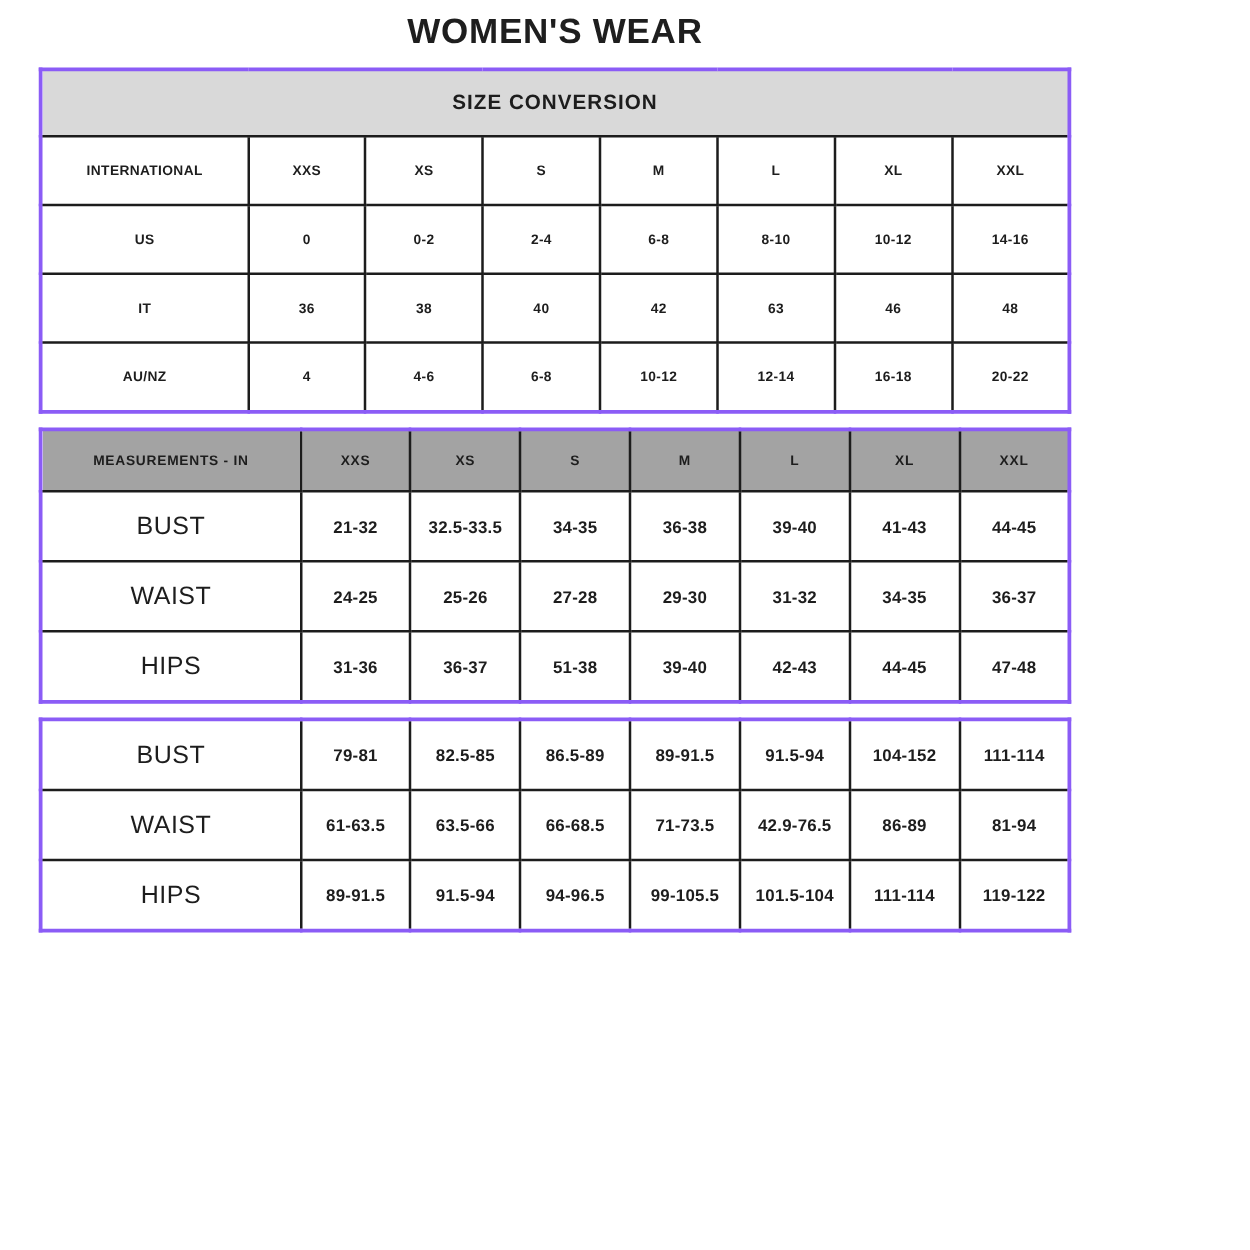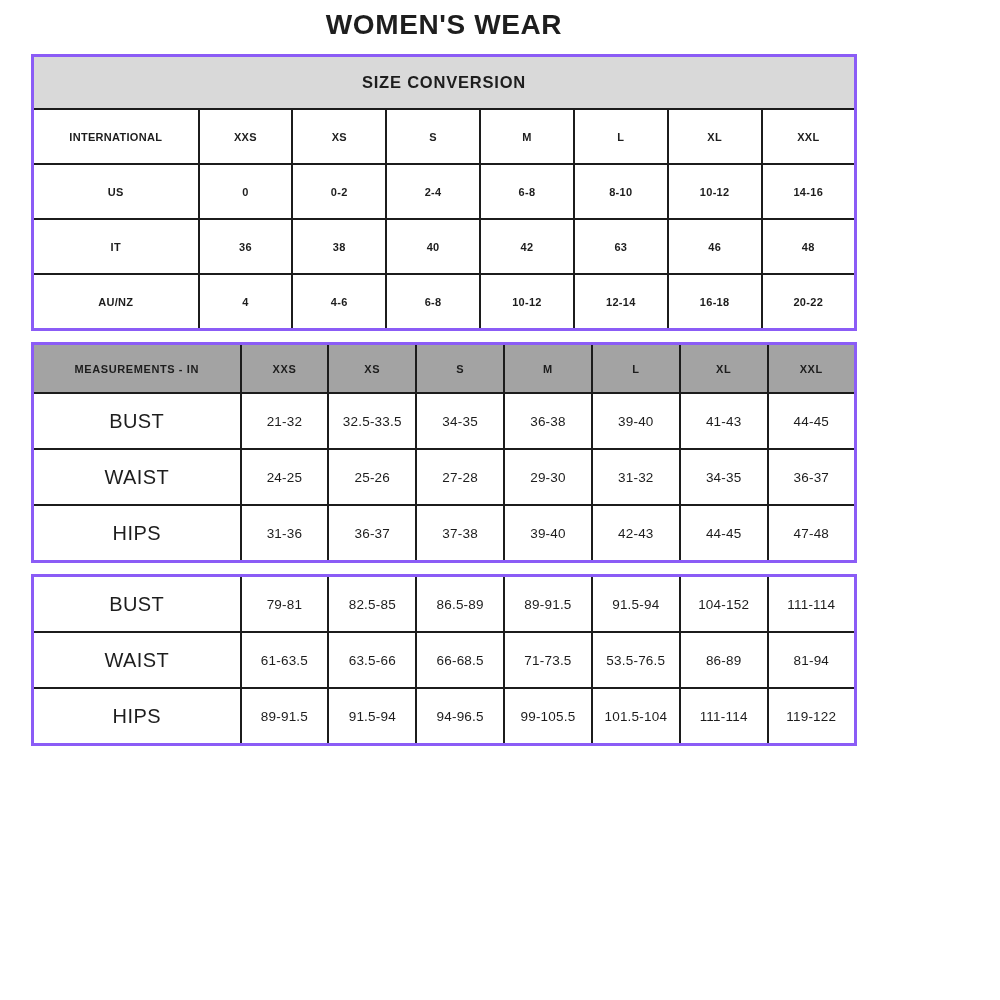--- a/index.html
+++ b/index.html
@@ -49,21 +49,21 @@
   .mt { margin-top: 11px; }
   .mtable td { height: 54px; }
   .mtable .head td {
     height: 47px;
     background: #a3a3a3;
     font-size: 11px;
     font-weight: 700;
     letter-spacing: 0.6px;
   }
   .mtable .label-cell { font-size: 20px; font-weight: 400; letter-spacing: 0.4px; }
-  .mtable .val-cell   { font-size: 13.5px; font-weight: 400; letter-spacing: 0.2px; }
+  .mtable .val-cell   { font-size: 13.5px; font-weight: 700; letter-spacing: 0.2px; }
 </style>
 </head>
 <body>
 
 <div class="page">
 
   <h1 class="title">WOMEN'S WEAR</h1>
 
   <table class="t1">
     <colgroup>
@@ -162,21 +162,21 @@
       <td class="val-cell">27-28</td>
       <td class="val-cell">29-30</td>
       <td class="val-cell">31-32</td>
       <td class="val-cell">34-35</td>
       <td class="val-cell">36-37</td>
     </tr>
     <tr>
       <td class="label-cell">HIPS</td>
       <td class="val-cell">31-36</td>
       <td class="val-cell">36-37</td>
-      <td class="val-cell">37-38</td>
+      <td class="val-cell">51-38</td>
       <td class="val-cell">39-40</td>
       <td class="val-cell">42-43</td>
       <td class="val-cell">44-45</td>
       <td class="val-cell">47-48</td>
     </tr>
   </tbody>
     </table>
 
   <table class="mtable mt">
     <colgroup>
@@ -199,21 +199,21 @@
       <td class="val-cell">91.5-94</td>
       <td class="val-cell">104-152</td>
       <td class="val-cell">111-114</td>
     </tr>
     <tr>
       <td class="label-cell">WAIST</td>
       <td class="val-cell">61-63.5</td>
       <td class="val-cell">63.5-66</td>
       <td class="val-cell">66-68.5</td>
       <td class="val-cell">71-73.5</td>
-      <td class="val-cell">53.5-76.5</td>
+      <td class="val-cell">42.9-76.5</td>
       <td class="val-cell">86-89</td>
       <td class="val-cell">81-94</td>
     </tr>
     <tr>
       <td class="label-cell">HIPS</td>
       <td class="val-cell">89-91.5</td>
       <td class="val-cell">91.5-94</td>
       <td class="val-cell">94-96.5</td>
       <td class="val-cell">99-105.5</td>
       <td class="val-cell">101.5-104</td>

